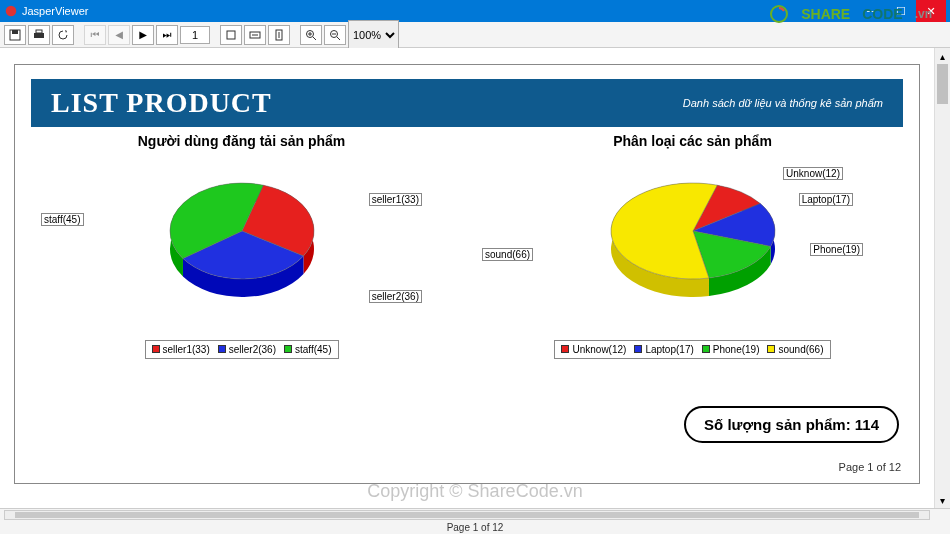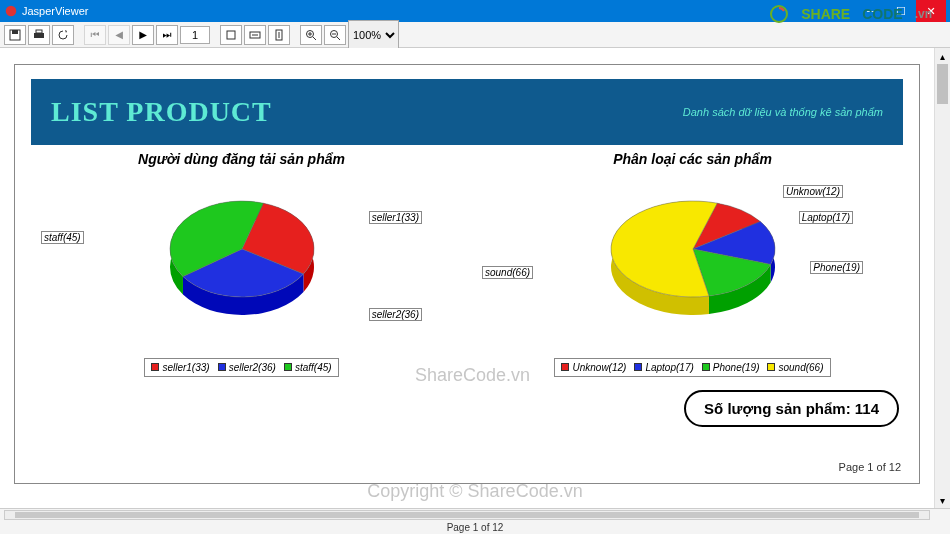--- a/index.html
+++ b/index.html
@@ -29,34 +29,34 @@
 .scrollv { position: absolute; right: 0; top: 0; bottom: 0; width: 16px; background: #f0f0f0; border-left: 1px solid #ddd; }
 .scrollv .thumb { position: absolute; top: 16px; left: 2px; right: 2px; height: 40px; background: #c0c0c0; }
 .scrollv .arr { position: absolute; left: 0; right: 0; height: 16px; display:flex; align-items:center; justify-content:center; font-size:10px; }
 .scrollh-outer { position: absolute; left: 0; right: 0; bottom: 0; height: 26px; background: #f4f4f4; border-top: 1px solid #ccc; }
 .scrollh { position: absolute; bottom: 14px; left: 4px; right: 20px; height: 10px; background: #eee; border: 1px solid #ccc; }
 .scrollh .thumbh { position: absolute; left: 10px; right: 10px; top: 1px; bottom: 1px; background: #c8c8c8; }
 .pagelabel { position: absolute; bottom: 1px; left: 0; right: 0; text-align: center; font-size: 10px; color: #333; }
 
 
 .page { position: absolute; top: 16px; left: 14px; right: 30px; height: 420px; border: 1px solid #888; background: #fff; }
-.header { background: #0f5a8e; height: 66px; margin: 14px 16px 0 16px; display: flex; align-items: center; padding: 0 20px; color: #5eead4; }
+.header { background: #0f5a8e; height: 48px; margin: 14px 16px 0 16px; display: flex; align-items: center; padding: 0 20px; color: #ffffff; }
 .header h1 { font-family: 'Times New Roman', serif; font-size: 28px; font-weight: bold; letter-spacing: 1px; }
 .header .sub { margin-left: auto; font-size: 11px; font-style: italic; }
 
 .row { display: flex; padding: 6px 16px 0 16px; gap: 30px; }
-.chartbox { flex: 1; position: relative; font-style: italic; }
+.chartbox { flex: 1; position: relative; }
 .ctitle { font-weight: bold; font-size: 14px; text-align: center; margin-bottom: 4px; }
 .pie { display: block; margin: 0 auto; }
 .legendbox { border: 1px solid #888; display: inline-flex; gap: 8px; padding: 3px 6px; font-size: 10px; align-items: center; }
 .lgitem { display: flex; align-items: center; gap: 3px; }
 .sw { width: 8px; height: 8px; border: 1px solid #333; }
 .legendwrap { text-align: center; margin-top: 6px; }
 
-.countbox { position: absolute; right: 20px; bottom: 56px; border: 2px solid #000; border-radius: 22px; padding: 8px 18px; font-weight: bold; font-size: 15px; }
+.countbox { position: absolute; right: 20px; bottom: 40px; border: 2px solid #000; border-radius: 22px; padding: 8px 18px; font-weight: bold; font-size: 15px; }
 
 .foot { position: absolute; bottom: 10px; left: 18px; right: 18px; font-size: 11px; font-style: italic; color: #333; display: flex; }
 .foot .pf { margin-left: auto; font-style: normal; }
 
 .datalabel { position: absolute; font-size: 10px; border: 1px solid #888; background: #fff; padding: 0 2px; }
 
 .wm { position: absolute; color: rgba(128,128,128,0.45); font-size: 18px; pointer-events: none; }
 </style>
 </head>
 <body>
@@ -223,21 +223,20 @@
         </div>
       </div>
     </div>
 
     <div class="countbox">Số lượng sản phẩm: 114</div>
 
     <div class="foot">
       <span class="pf">Page 1 of 12</span>
     </div>
 
-    <div class="wm" style="top:300px; left:400px;">ShareCode.vn</div>
   </div>
 
   <div class="wm" style="bottom:6px; left:0; right:0; text-align:center;">Copyright © ShareCode.vn</div>
 
   <div class="scrollv">
     <div class="arr" style="top:0">▴</div>
     <div class="thumb"></div>
     <div class="arr" style="bottom:0">▾</div>
   </div>
 </div>

